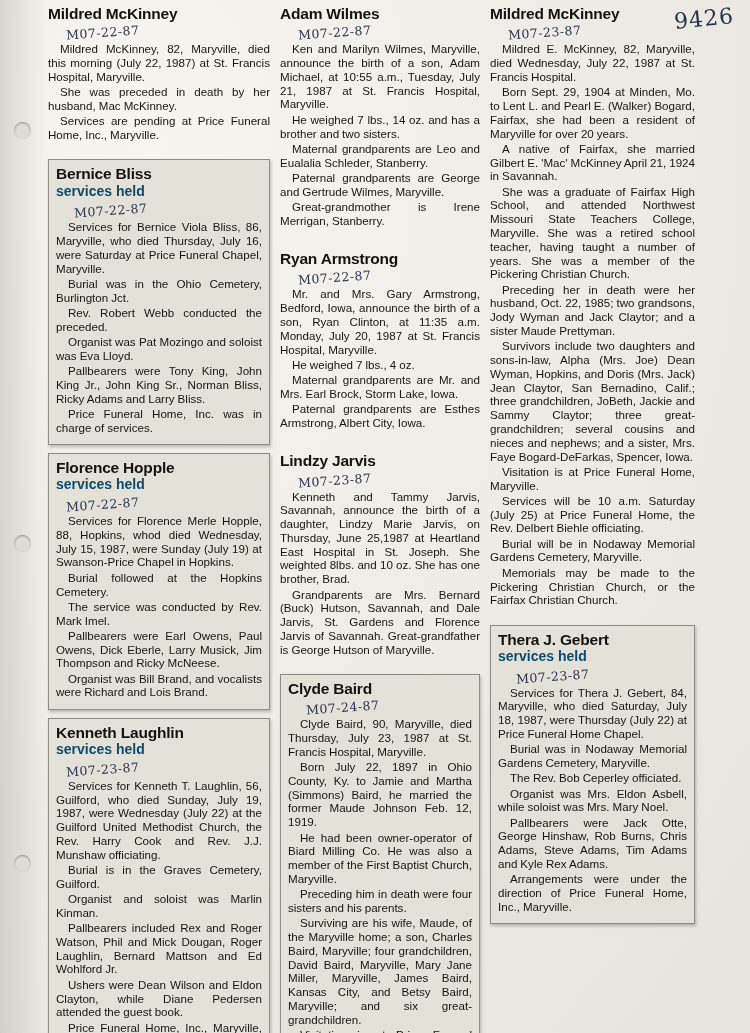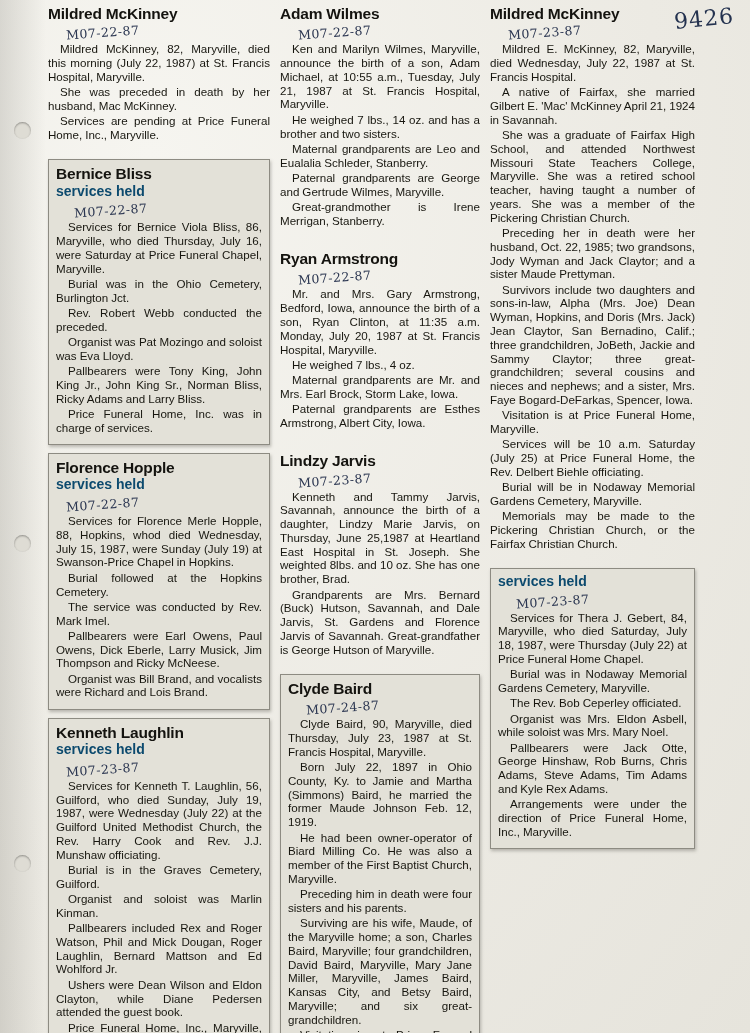--- a/index.html
+++ b/index.html
@@ -228,31 +228,33 @@
     </div>
 
   </div>
 
   <div class="col col3">
 
     <div class="clip noborder">
       <div class="clip-head big">Mildred McKinney</div>
       <div class="hand">M07-23-87</div>
       <p class="body">Mildred E. McKinney, 82, Maryville, died Wednesday, July 22, 1987 at St. Francis Hospital.</p>
+      <p class="body">Born Sept. 29, 1904 at Minden, Mo. to Lent L. and Pearl E. (Walker) Bogard, Fairfax, she had been a resident of Maryville for over 20 years.</p>
       <p class="body">A native of Fairfax, she married Gilbert E. 'Mac' McKinney April 21, 1924 in Savannah.</p>
       <p class="body">She was a graduate of Fairfax High School, and attended Northwest Missouri State Teachers College, Maryville. She was a retired school teacher, having taught a number of years. She was a member of the Pickering Christian Church.</p>
       <p class="body">Preceding her in death were her husband, Oct. 22, 1985; two grandsons, Jody Wyman and Jack Claytor; and a sister Maude Prettyman.</p>
       <p class="body">Survivors include two daughters and sons-in-law, Alpha (Mrs. Joe) Dean Wyman, Hopkins, and Doris (Mrs. Jack) Jean Claytor, San Bernadino, Calif.; three grandchildren, JoBeth, Jackie and Sammy Claytor; three great-grandchildren; several cousins and nieces and nephews; and a sister, Mrs. Faye Bogard-DeFarkas, Spencer, Iowa.</p>
       <p class="body">Visitation is at Price Funeral Home, Maryville.</p>
       <p class="body">Services will be 10 a.m. Saturday (July 25) at Price Funeral Home, the Rev. Delbert Biehle officiating.</p>
       <p class="body">Burial will be in Nodaway Memorial Gardens Cemetery, Maryville.</p>
       <p class="body">Memorials may be made to the Pickering Christian Church, or the Fairfax Christian Church.</p>
     </div>
 
     <div class="clip">
+      <div class="clip-head big">Thera J. Gebert</div>
       <div class="clip-sub">services held</div>
       <div class="hand">M07-23-87</div>
       <p class="body">Services for Thera J. Gebert, 84, Maryville, who died Saturday, July 18, 1987, were Thursday (July 22) at Price Funeral Home Chapel.</p>
       <p class="body">Burial was in Nodaway Memorial Gardens Cemetery, Maryville.</p>
       <p class="body">The Rev. Bob Ceperley officiated.</p>
       <p class="body">Organist was Mrs. Eldon Asbell, while soloist was Mrs. Mary Noel.</p>
       <p class="body">Pallbearers were Jack Otte, George Hinshaw, Rob Burns, Chris Adams, Steve Adams, Tim Adams and Kyle Rex Adams.</p>
       <p class="body">Arrangements were under the direction of Price Funeral Home, Inc., Maryville.</p>
     </div>
 

